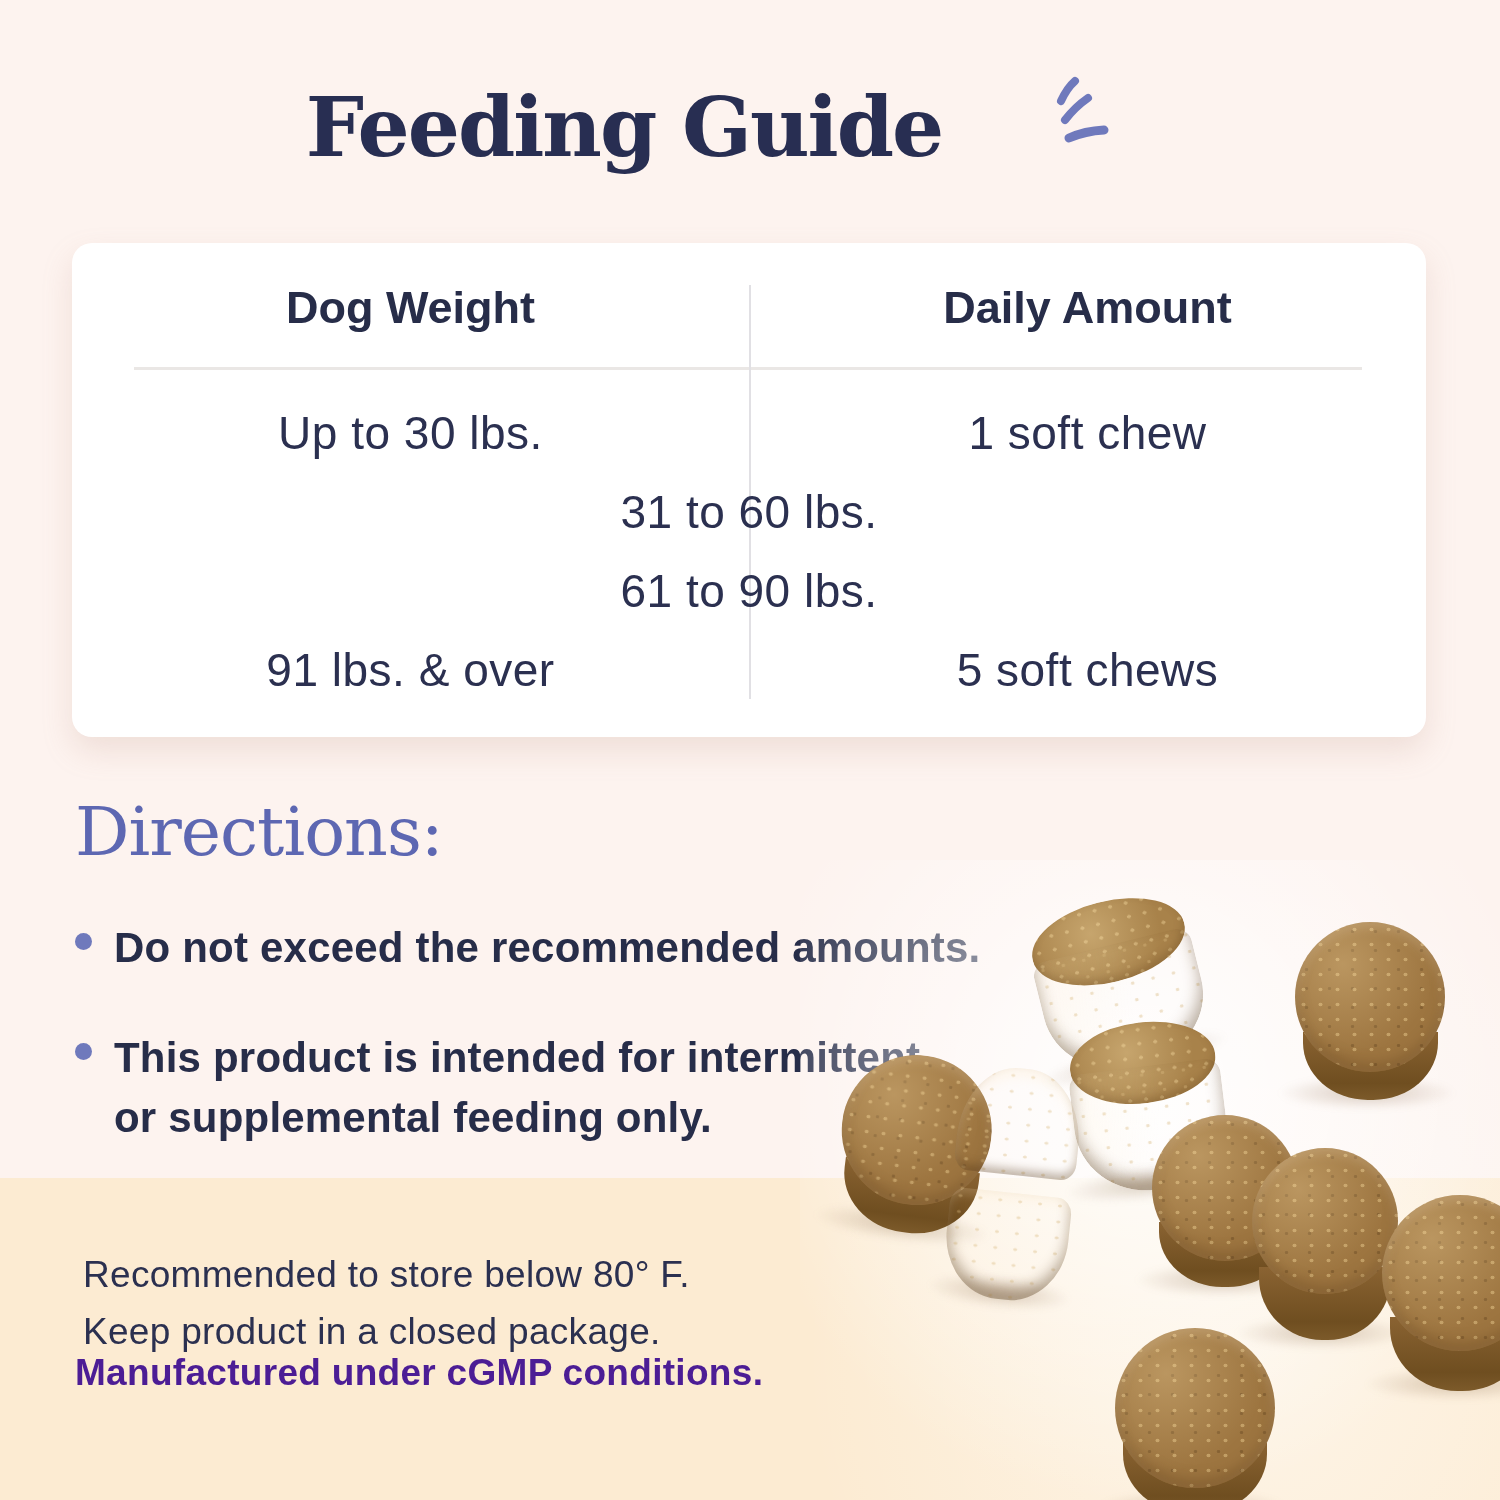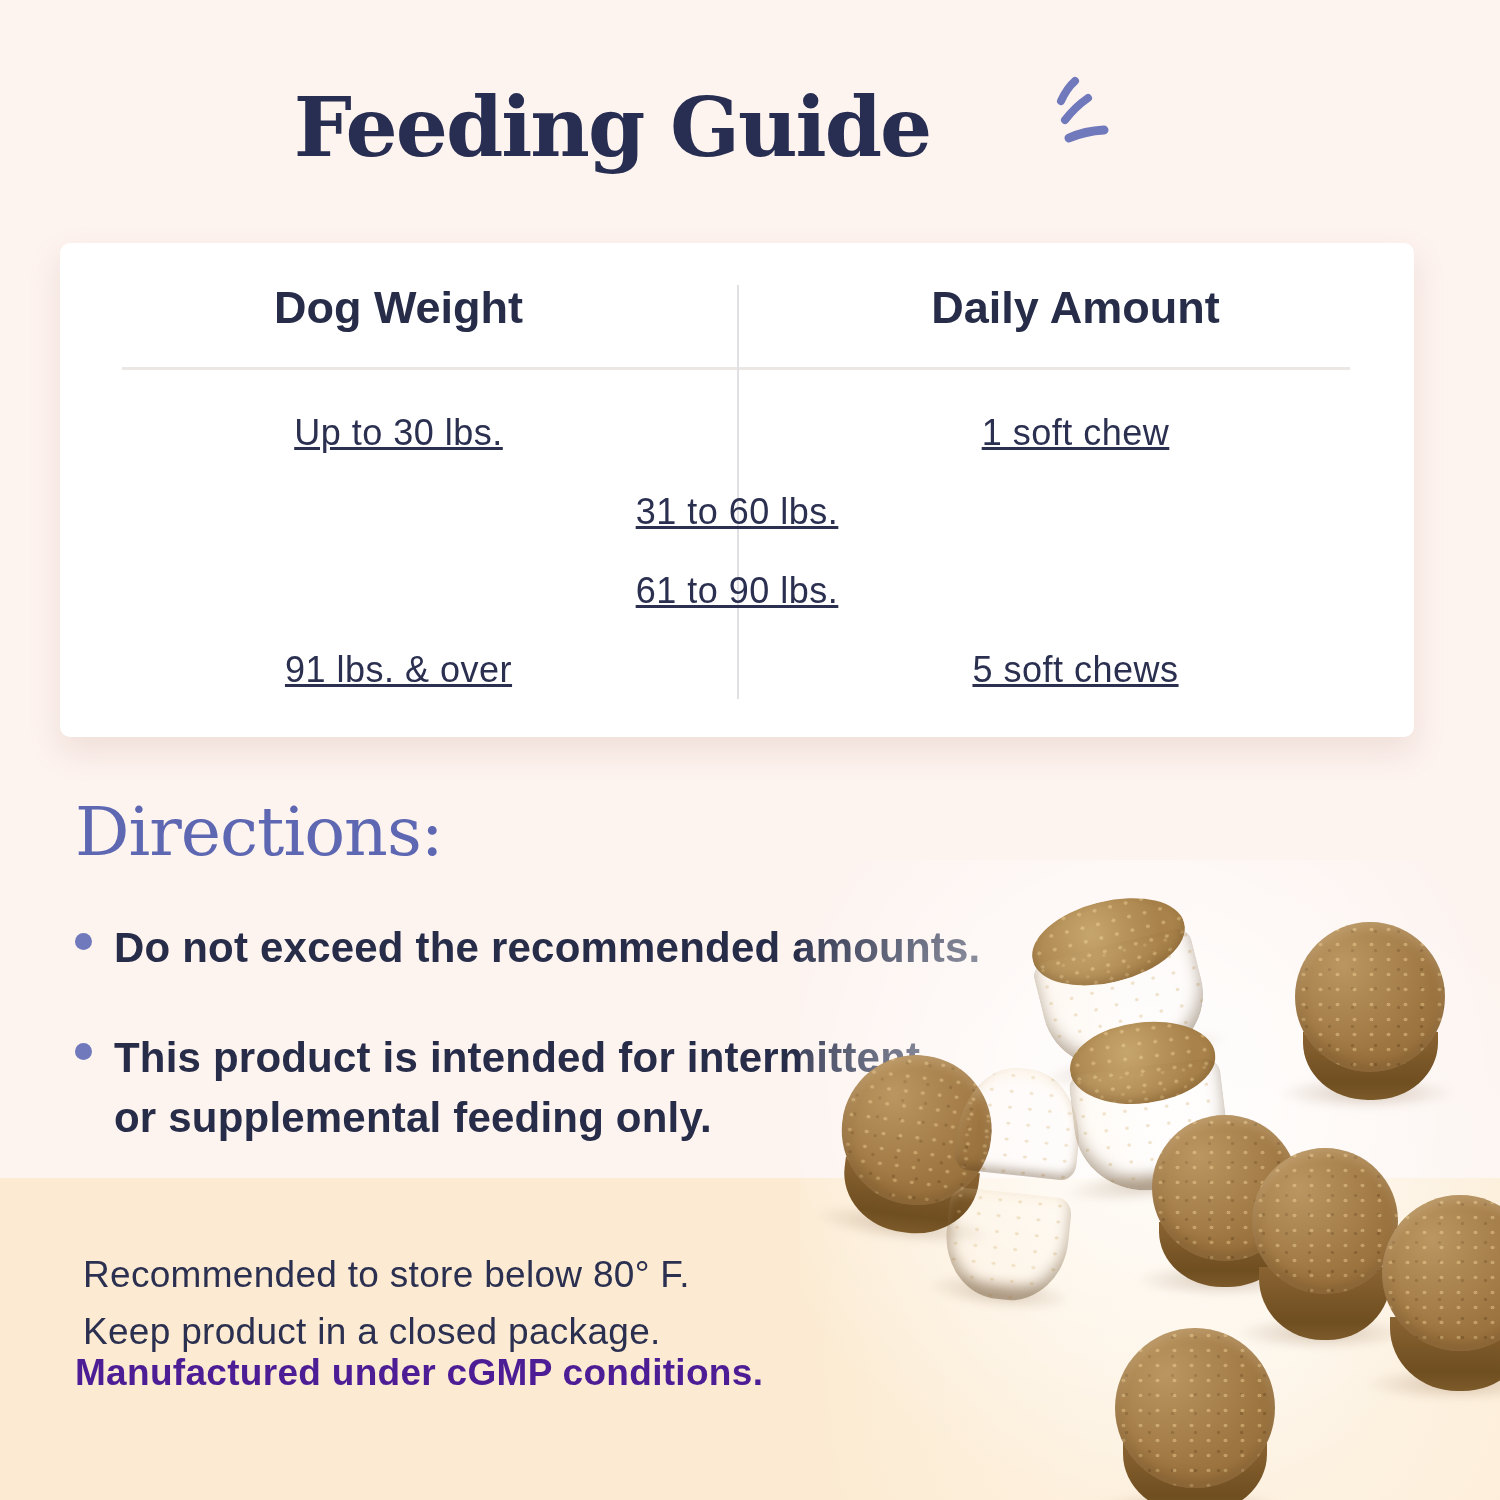--- a/index.html
+++ b/index.html
@@ -3,41 +3,41 @@
 <meta charset="utf-8">
 <style>
   html,body{margin:0;padding:0;}
   body{font-family:"Liberation Sans","DejaVu Sans",sans-serif;}
   .canvas{
     position:relative;width:1500px;height:1500px;overflow:hidden;
     background:#fdf3ef;
   }
   
   .title-wrap{position:absolute;left:0;top:72px;width:1284px;height:110px;
-    display:flex;align-items:center;justify-content:center;}
+    display:flex;align-items:center;justify-content:center;padding-left:12px;}
   .page-title{
     font-family:"DejaVu Serif","Liberation Serif",serif;
     font-weight:700;font-size:82px;letter-spacing:-2px;color:#282e52;margin:0 60px 0 0;
   }
   .accent-svg{position:absolute;left:1030px;top:74px;}
   
   .card{
-    position:absolute;left:60px;top:243px;width:1354px;height:494px;
-    background:#ffffff;border-radius:10px;
+    position:absolute;left:72px;top:243px;width:1354px;height:494px;
+    background:#ffffff;border-radius:20px;
     box-shadow:0 14px 30px rgba(190,150,135,0.22);
   }
   .thead{position:absolute;left:0;top:0;width:100%;height:130px;display:flex;}
   .th{flex:1;display:flex;align-items:center;justify-content:center;
     font-weight:700;font-size:45px;color:#272d49;letter-spacing:0;}
   .h-rule{position:absolute;left:62px;right:64px;top:124px;height:3px;background:#eae7e5;}
   .v-divider{position:absolute;left:677px;top:42px;width:2px;height:414px;background:#e1e0e4;}
   .rows{position:absolute;left:0;top:150px;width:100%;}
   .t-row{display:flex;height:79px;}
   .td{flex:1;display:flex;align-items:center;justify-content:center;
-    font-size:36px;font-weight:400;color:#2b3050;letter-spacing:0.5px;text-decoration:underline;}
+    font-size:46px;font-weight:400;color:#2b3050;letter-spacing:0.5px;}
   
   .directions-heading{
     position:absolute;left:75px;top:792px;margin:0;
     font-family:"DejaVu Serif","Liberation Serif",serif;
     font-weight:400;font-size:68px;color:#5d67b2;letter-spacing:-1px;
   }
   .bullet{position:absolute;left:75px;display:flex;align-items:flex-start;}
   .bullet-1{top:918px;}
   .bullet-2{top:1028px;}
   .dot{width:17px;height:17px;border-radius:50%;background:#6f79bc;

